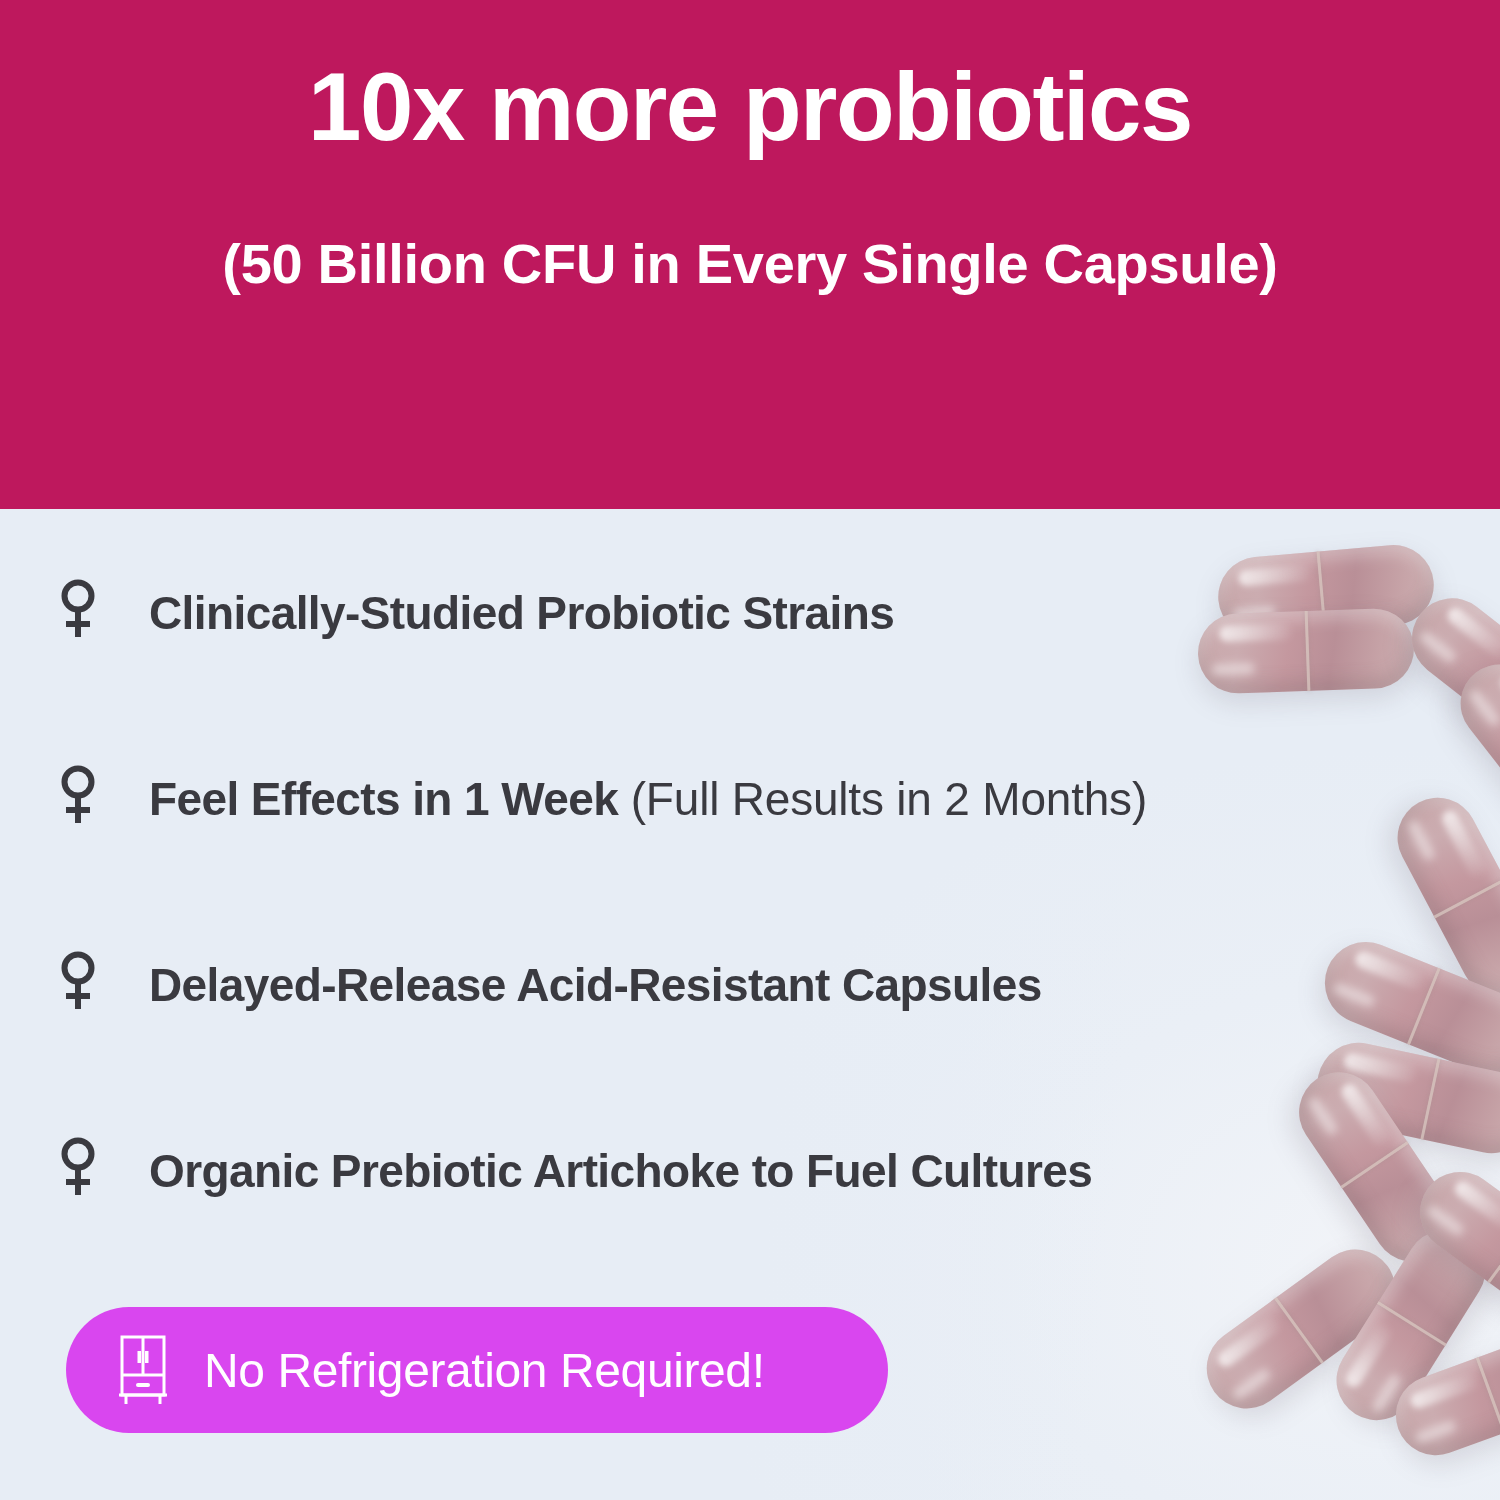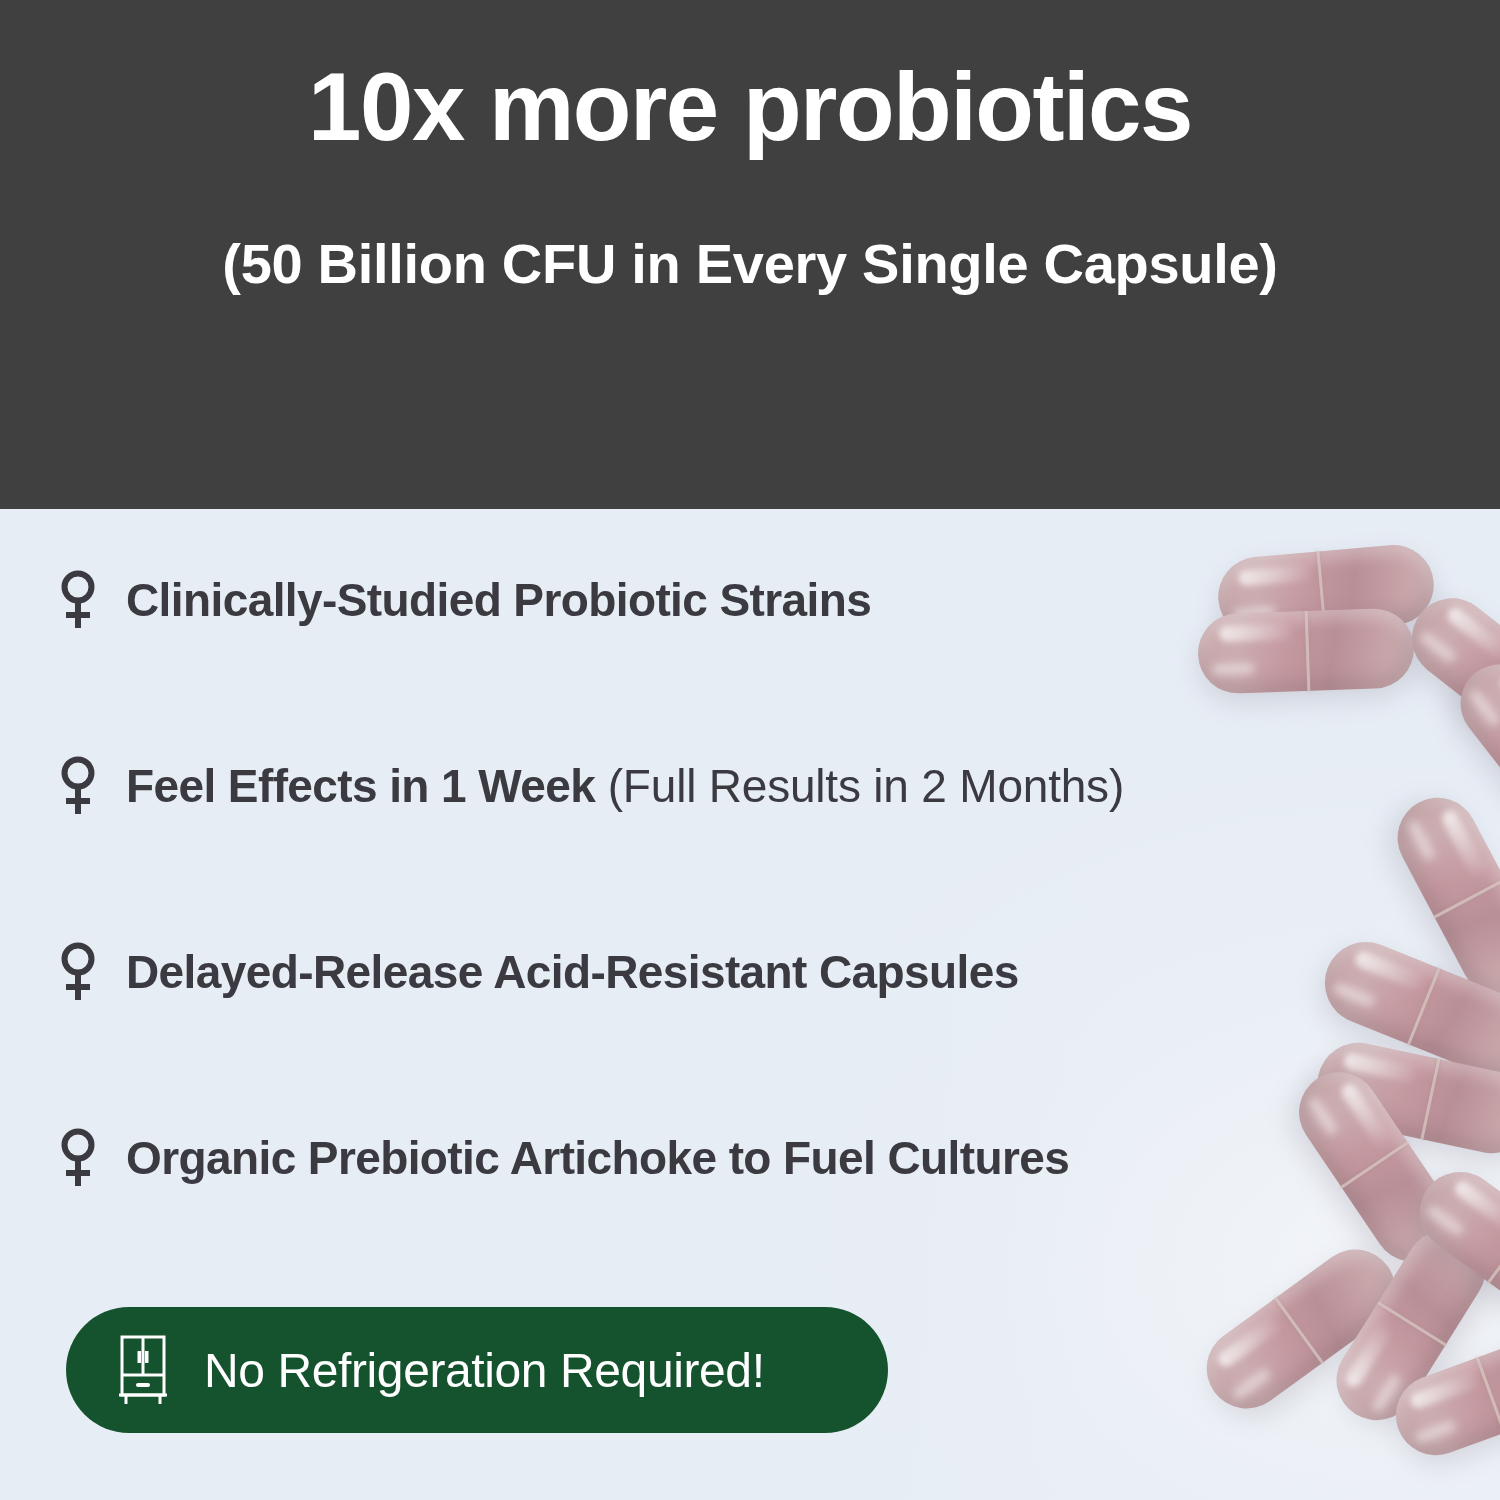--- a/index.html
+++ b/index.html
@@ -14,21 +14,21 @@
     position:relative;
     width:1500px; height:1500px;
     background:#e7edf5;
     overflow:hidden;
   }
 
   
   .header {
     position:absolute; top:0; left:0;
     width:1500px; height:509px;
-    background:#404040;
+    background:#be185d;
     display:flex; flex-direction:column;
     align-items:center; justify-content:flex-start;
     padding-top:46px;
     z-index:5;
   }
   .headline {
     color:#ffffff;
     font-size:96px;
     font-weight:bold;
     letter-spacing:-1.5px;
@@ -100,44 +100,45 @@
 
   
   .features {
     position:absolute;
     left:56px; top:560px;
     width:1180px;
     z-index:6;
   }
   .feature {
     display:flex;
-    align-items:center;
+    align-items:flex-end;
     height:80px;
     margin-bottom:106px;
+    gap:23px;
   }
   .feature:last-child { margin-bottom:0; }
 
   .venus-icon { width:44px; flex:0 0 44px; margin-right:26px; display:flex; justify-content:center; }
   .venus-icon svg { display:block; }
 
   .feature-text {
     color:#3a3a40;
     font-size:46px;
     font-weight:bold;
     letter-spacing:-0.6px;
     white-space:nowrap;
   }
   .feature-text .light { font-weight:normal; letter-spacing:-0.2px; }
 
   
   .badge {
     position:absolute;
     left:66px; top:1307px;
     width:822px; height:126px;
-    background:#14532d;
+    background:#d946ef;
     border-radius:63px;
     display:flex;
     align-items:center;
     padding-left:50px;
     z-index:7;
   }
   .fridge-icon { width:54px; flex:0 0 54px; margin-right:34px; display:flex; justify-content:center; }
   .badge-text {
     color:#ffffff;
     font-size:48px;

